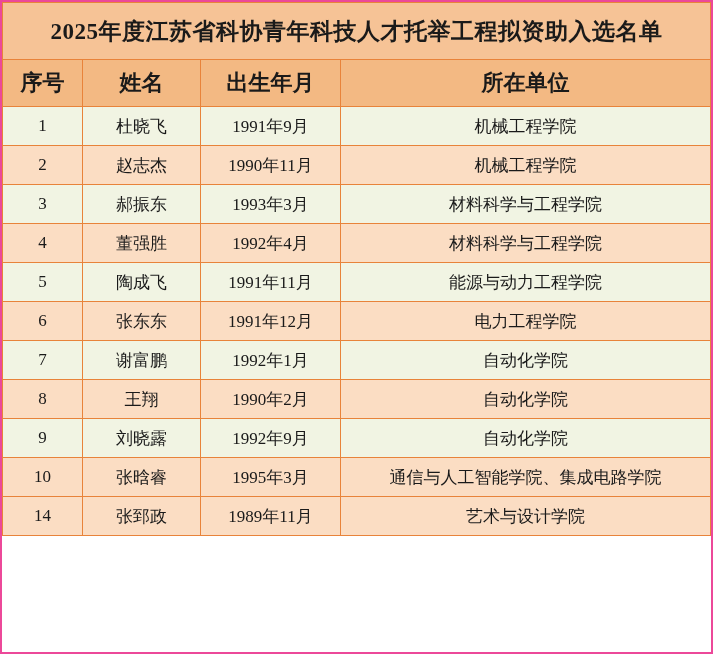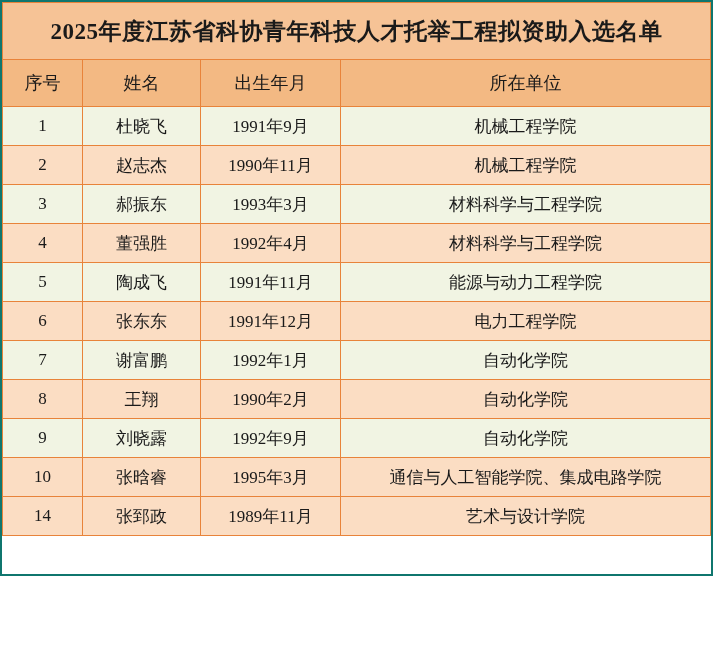--- a/index.html
+++ b/index.html
@@ -8,23 +8,23 @@
   }
   body {
     width: 713px;
     height: 654px;
     background: #ffffff;
     font-family: "Liberation Serif", "DejaVu Serif", serif;
     overflow: hidden;
   }
   .doc {
     width: 713px;
-    height: 576px;
+    height: 654px;
     box-sizing: border-box;
-    border: 2px solid #0f766e;
+    border: 2px solid #ec4899;
     background: #ffffff;
   }
   table.listing {
     width: 100%;
     border-collapse: collapse;
     table-layout: fixed;
   }
   table.listing td, table.listing th {
     border: 1px solid #e8833a;
     text-align: center;
@@ -38,22 +38,22 @@
     font-weight: bold;
     color: #1a1a1a;
     letter-spacing: 0.5px;
     border-top: none;
     border-left: none;
     border-right: none;
   }
   .head-cell {
     height: 46px;
     background: #f3b983;
-    font-size: 18px;
-    font-weight: normal;
+    font-size: 22px;
+    font-weight: bold;
     color: #1a1a1a;
   }
   .row-odd td {
     background: #f1f4e3;
   }
   .row-even td {
     background: #fbddc3;
   }
   .cell {
     height: 38px;

